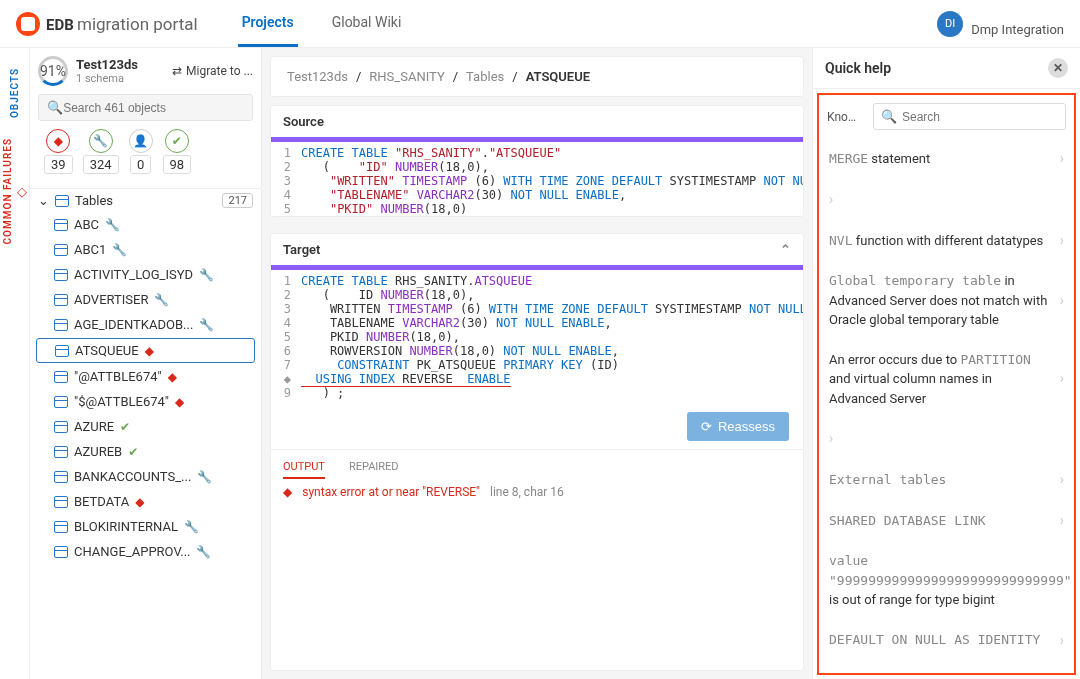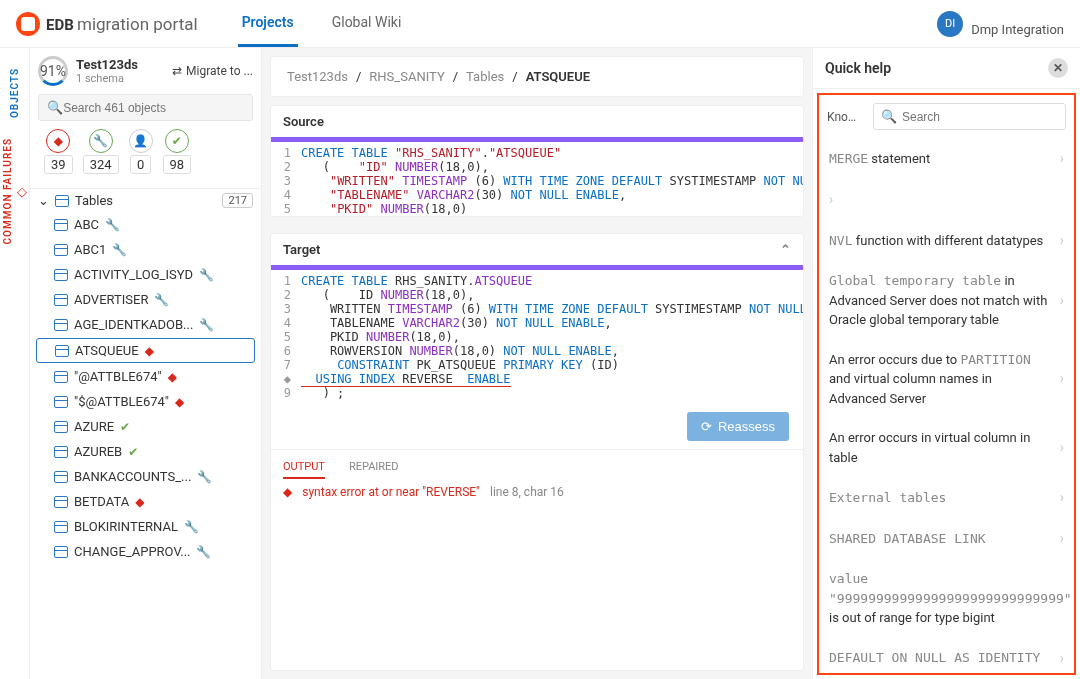--- a/index.html
+++ b/index.html
@@ -360,21 +360,20 @@
           </div>
           <div class="kb-item">
             <span class="body-txt"><span class="mono">Global temporary table</span> in Advanced Server does not match with Oracle global temporary table</span>
             <span class="chv">›</span>
           </div>
           <div class="kb-item">
             <span class="body-txt">An error occurs due to <span class="mono">PARTITION</span> and virtual column names in Advanced Server</span>
             <span class="chv">›</span>
           </div>
           <div class="kb-item">
-            <span class="body-txt">An error occurs in virtual column in table</span>
             <span class="chv">›</span>
           </div>
           <div class="kb-item">
             <span class="body-txt"><span class="mono">External tables</span></span>
             <span class="chv">›</span>
           </div>
           <div class="kb-item">
             <span class="body-txt"><span class="mono">SHARED DATABASE LINK</span></span>
             <span class="chv">›</span>
           </div>

